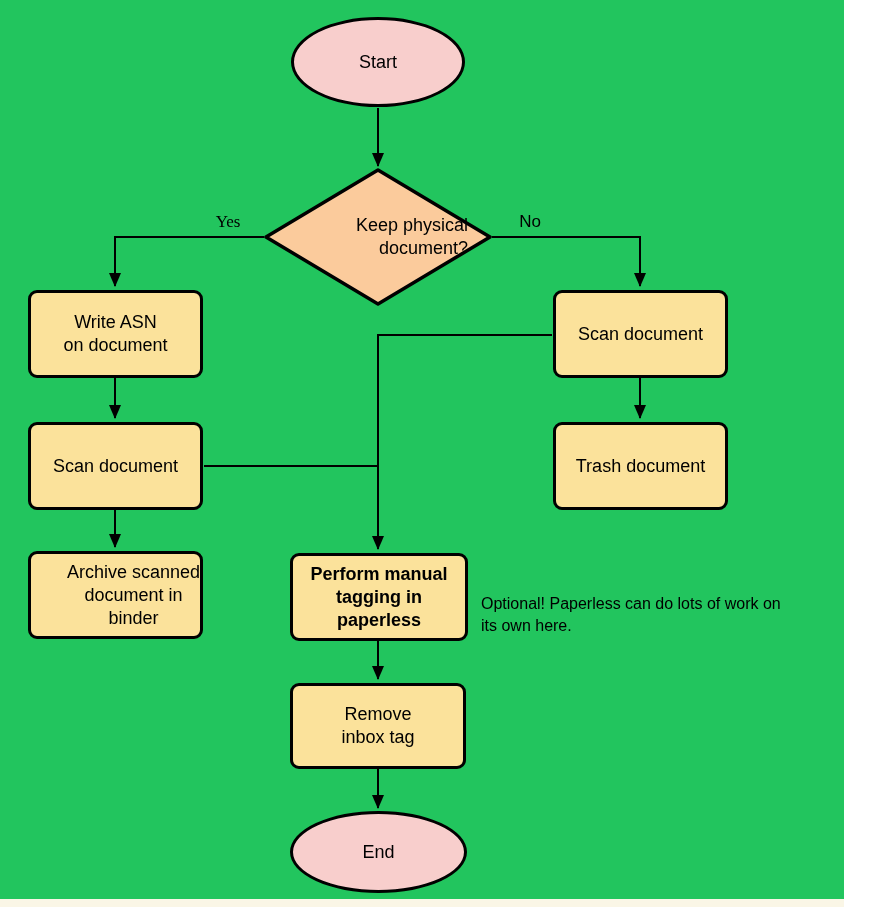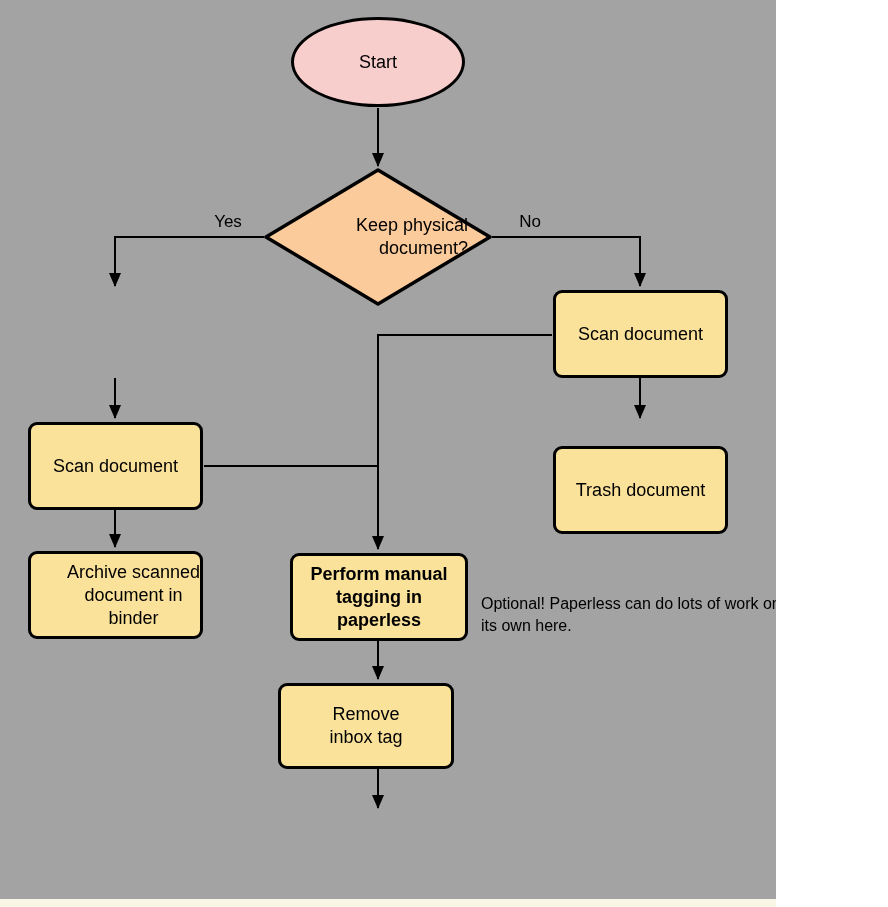--- a/index.html
+++ b/index.html
@@ -3,23 +3,23 @@
 <meta charset="utf-8">
 <style>
   html, body {
     margin: 0;
     padding: 0;
     background: #ffffff;
     font-family: "Liberation Sans", sans-serif;
   }
   .canvas {
     position: relative;
-    width: 776px;
+    width: 844px;
     height: 907px;
-    background: #a3a3a3;
+    background: #22c55e;
     overflow: hidden;
   }
   svg.edges {
     position: absolute;
     left: 0; top: 0;
     width: 888px; height: 907px;
     z-index: 1;
   }
   .node {
     position: absolute;
@@ -107,52 +107,59 @@
     </g>
   </svg>
 
   <div class="node terminator" style="left:291px; top:17px; width:174px; height:90px;">
     <span>Start</span>
   </div>
 
   <div class="decision-label" style="left:288px; top:214px; width:180px;">Keep physical
 document?</div>
 
+  <div class="node process" style="left:28px; top:290px; width:175px; height:88px;">
+    <span>Write ASN
+on document</span>
+  </div>
 
   <div class="node process" style="left:28px; top:422px; width:175px; height:88px;">
     <span>Scan document</span>
   </div>
 
   <div class="node process" style="left:28px; top:551px; width:175px; height:88px;justify-content:flex-end;">
     <span>Archive scanned
 document in
 binder</span>
   </div>
 
   <div class="node process" style="left:553px; top:290px; width:175px; height:88px;">
     <span>Scan document</span>
   </div>
 
-  <div class="node process" style="left:553px; top:422px; width:175px; height:88px;margin-top:24px;">
+  <div class="node process" style="left:553px; top:422px; width:175px; height:88px;">
     <span>Trash document</span>
   </div>
 
   <div class="node process" style="left:290px; top:553px; width:178px; height:88px;font-weight:bold;">
     <span>Perform manual
 tagging in
 paperless</span>
   </div>
 
-  <div class="node process" style="left:278px; top:683px; width:176px; height:86px;">
+  <div class="node process" style="left:290px; top:683px; width:176px; height:86px;">
     <span>Remove
 inbox tag</span>
   </div>
 
+  <div class="node terminator" style="left:290px; top:811px; width:177px; height:82px;">
+    <span>End</span>
+  </div>
 
-  <div class="edge-label" style="left:206px; top:212px; width:44px;">Yes</div>
+  <div class="edge-label" style="left:206px; top:212px; width:44px;font-family:Liberation Serif, serif;">Yes</div>
   <div class="edge-label" style="left:505px; top:212px; width:36px;text-align:right;">No</div>
 
   <div class="annotation" style="left:481px; top:593px; width:405px;">Optional! Paperless can do lots of work on
 its own here.</div>
 
   <div class="bottom-strip"></div>
 
 </div>
 
 </body></html>

